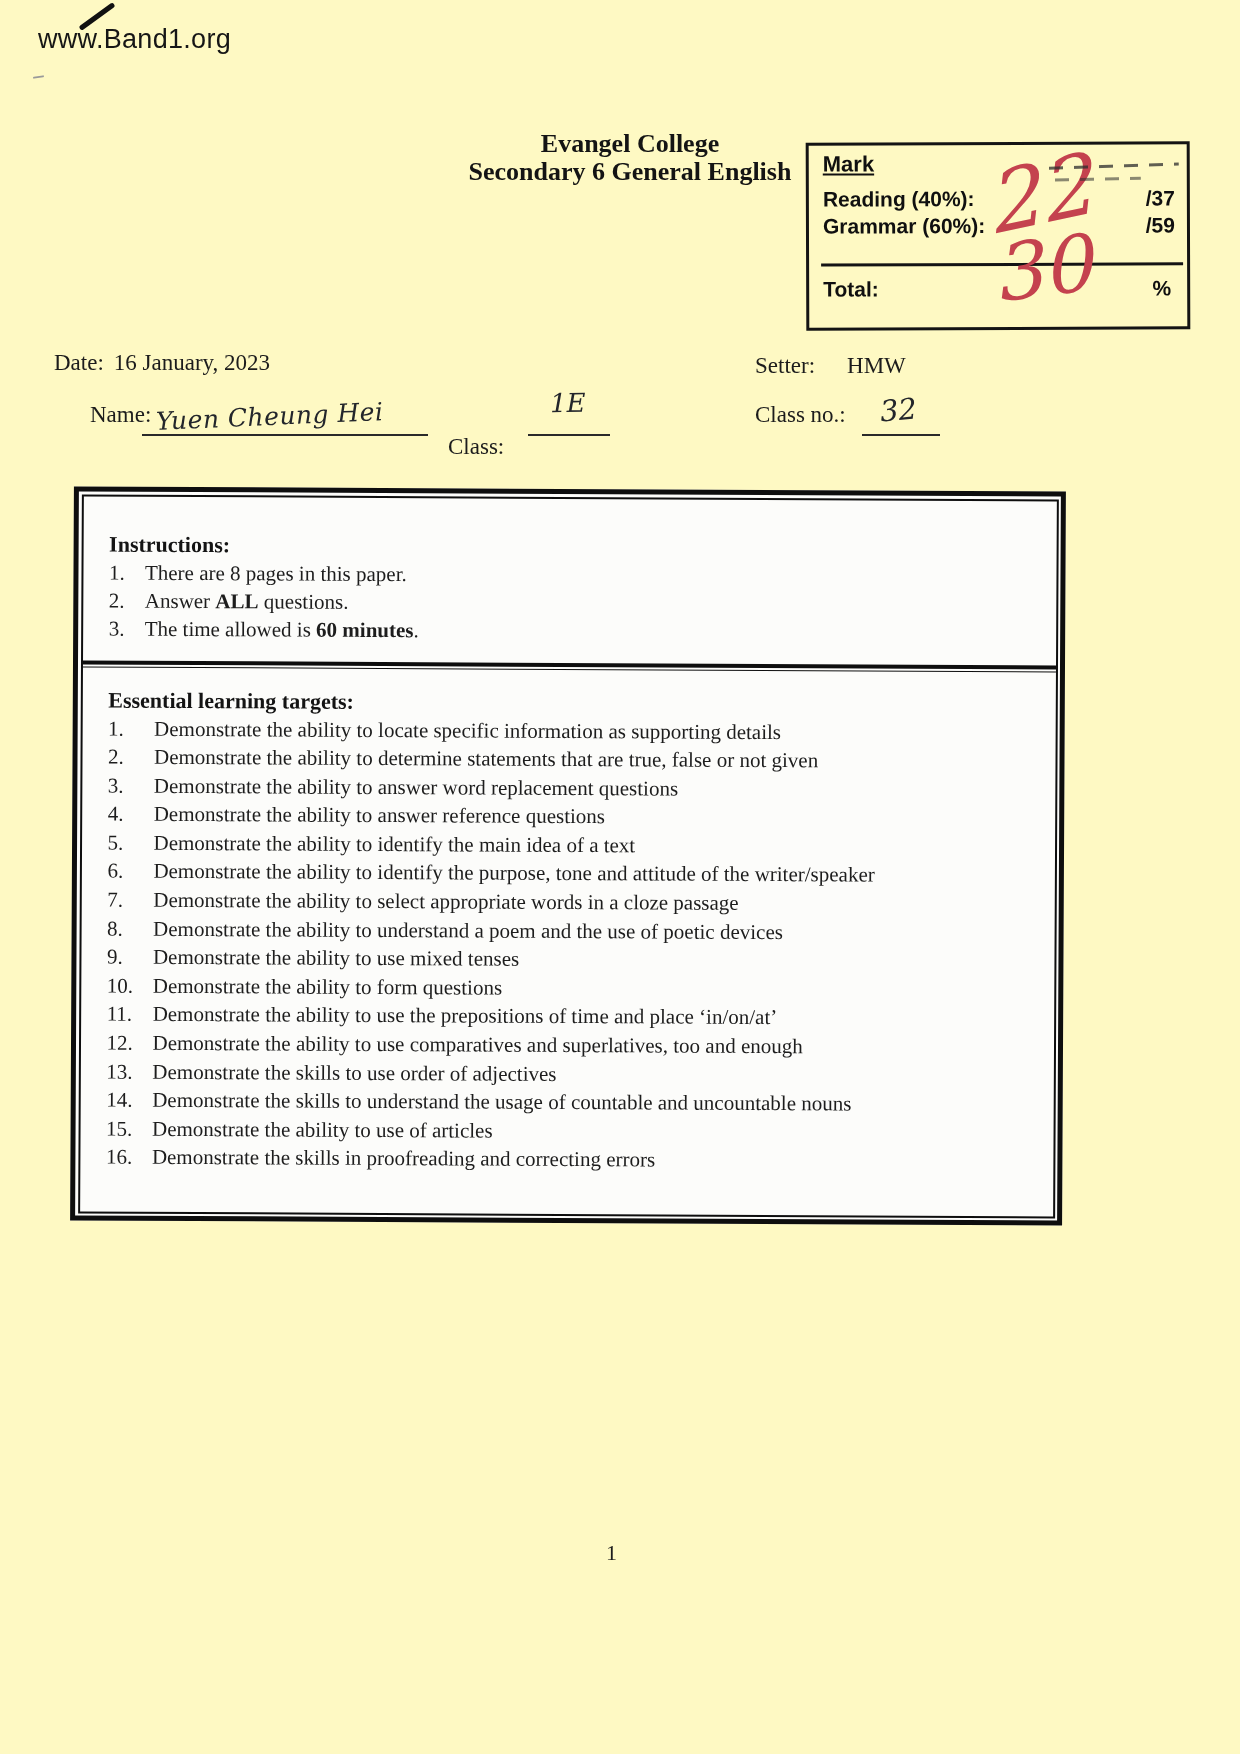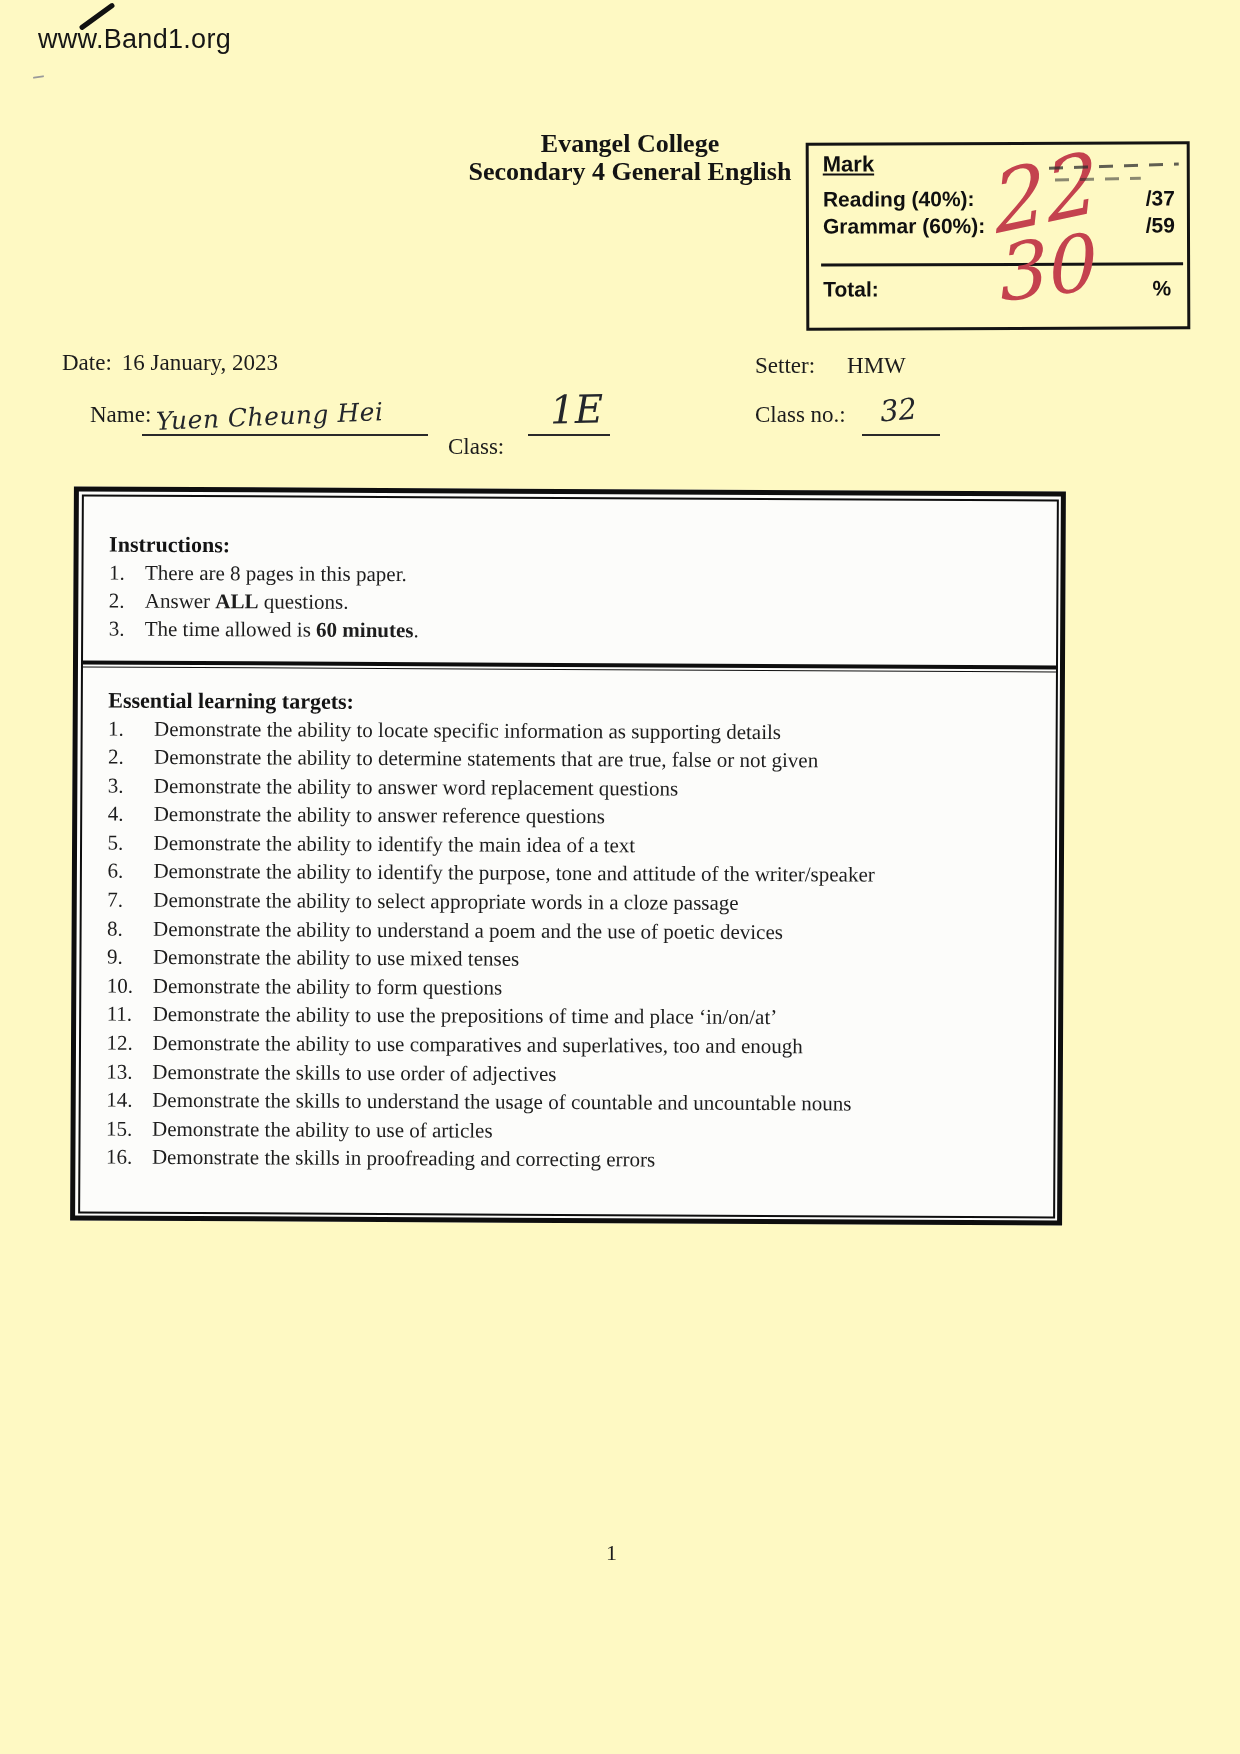--- a/index.html
+++ b/index.html
@@ -31,34 +31,34 @@
     font-style:italic; font-weight:400; line-height:1; pointer-events:none; }
   .score-22 { left:184px; top:6px; font-size:84px; transform:rotate(-12deg) skewX(-8deg); }
   .score-30 { left:190px; top:84px; font-size:78px; transform:rotate(-7deg) skewX(-4deg); }
   .smudge { position:absolute; height:3px; opacity:.75;
     background:repeating-linear-gradient(90deg,#2c2c2c 0 14px, transparent 14px 25px); }
   .smudge.s1 { right:8px; top:20px; width:130px; transform:rotate(-1.6deg); }
   .smudge.s2 { right:46px; top:33px; width:86px; transform:rotate(-1deg); opacity:.55; }
   
   .meta { position:absolute; font-size:23px; white-space:nowrap; }
   .meta .lbl { margin-right:10px; }
-  .meta-date { left:62px; top:350px; }
+  .meta-date { left:54px; top:350px; }
   .meta-setter { left:755px; top:353px; }
   .meta-setter .lbl { margin-right:32px; }
   .name-label { left:70px; top:402px;margin-left:20px; }
   .class-label { left:448px; top:402px;margin-top:32px; }
   .classno-label { left:755px; top:402px; }
   .write-line { position:absolute; height:34px; border-bottom:2.5px solid #2a2a2a; }
   .name-line { left:142px; top:400px; width:286px; }
   .class-line { left:528px; top:400px; width:82px; }
   .classno-line { left:862px; top:400px; width:78px; }
   .hw { position:absolute; font-family:"DejaVu Serif", serif; font-style:italic; color:#23262b;
     white-space:nowrap; line-height:1; }
   .hw-name { left:14px; top:4px; font-size:25px; transform:rotate(-2.5deg); letter-spacing:.5px; }
-  .hw-class { left:22px; top:-10px; font-size:39px; transform:rotate(-1deg); }
+  .hw-class { left:22px; top:-10px; font-size:26px; transform:rotate(-1deg); }
   .hw-classno { left:18px; top:-4px; font-size:29px; transform:rotate(-5deg); }
   
   .big-box { position:absolute; left:72px; top:489px; width:982px; height:724px;
     border:5px solid #0e0e0e; transform:rotate(0.3deg); background:#fcfcfa; }
   .big-box-inner { position:absolute; inset:2.5px; border:2px solid #0e0e0e;
     padding:34px 30px 0 26px; }
   .sec-title { font-size:22px; font-weight:bold; line-height:28px; color:#141414; }
   ol.plain { list-style:none; margin:0; padding:0; }
   .li-row { display:flex; font-size:21px; line-height:28px; color:#1d1d1d; }
   .inst .num { width:36px; flex:none; }
@@ -75,21 +75,21 @@
 <body>
 
 <div class="page">
 
   <span class="pen-slash"></span>
   <div class="watermark">www.Band1.org</div>
   <span class="tiny-mark"></span>
 
   <div class="header">
     <div>Evangel College</div>
-    <div>Secondary 4 General English</div>
+    <div>Secondary 6 General English</div>
   </div>
 
   <div class="mark-box">
     <div class="mark-title">Mark</div>
     <div class="mark-row first">
       <span>Reading (40%):</span>
       <span>/37</span>
     </div>
     <div class="mark-row">
       <span>Grammar (60%):</span>

